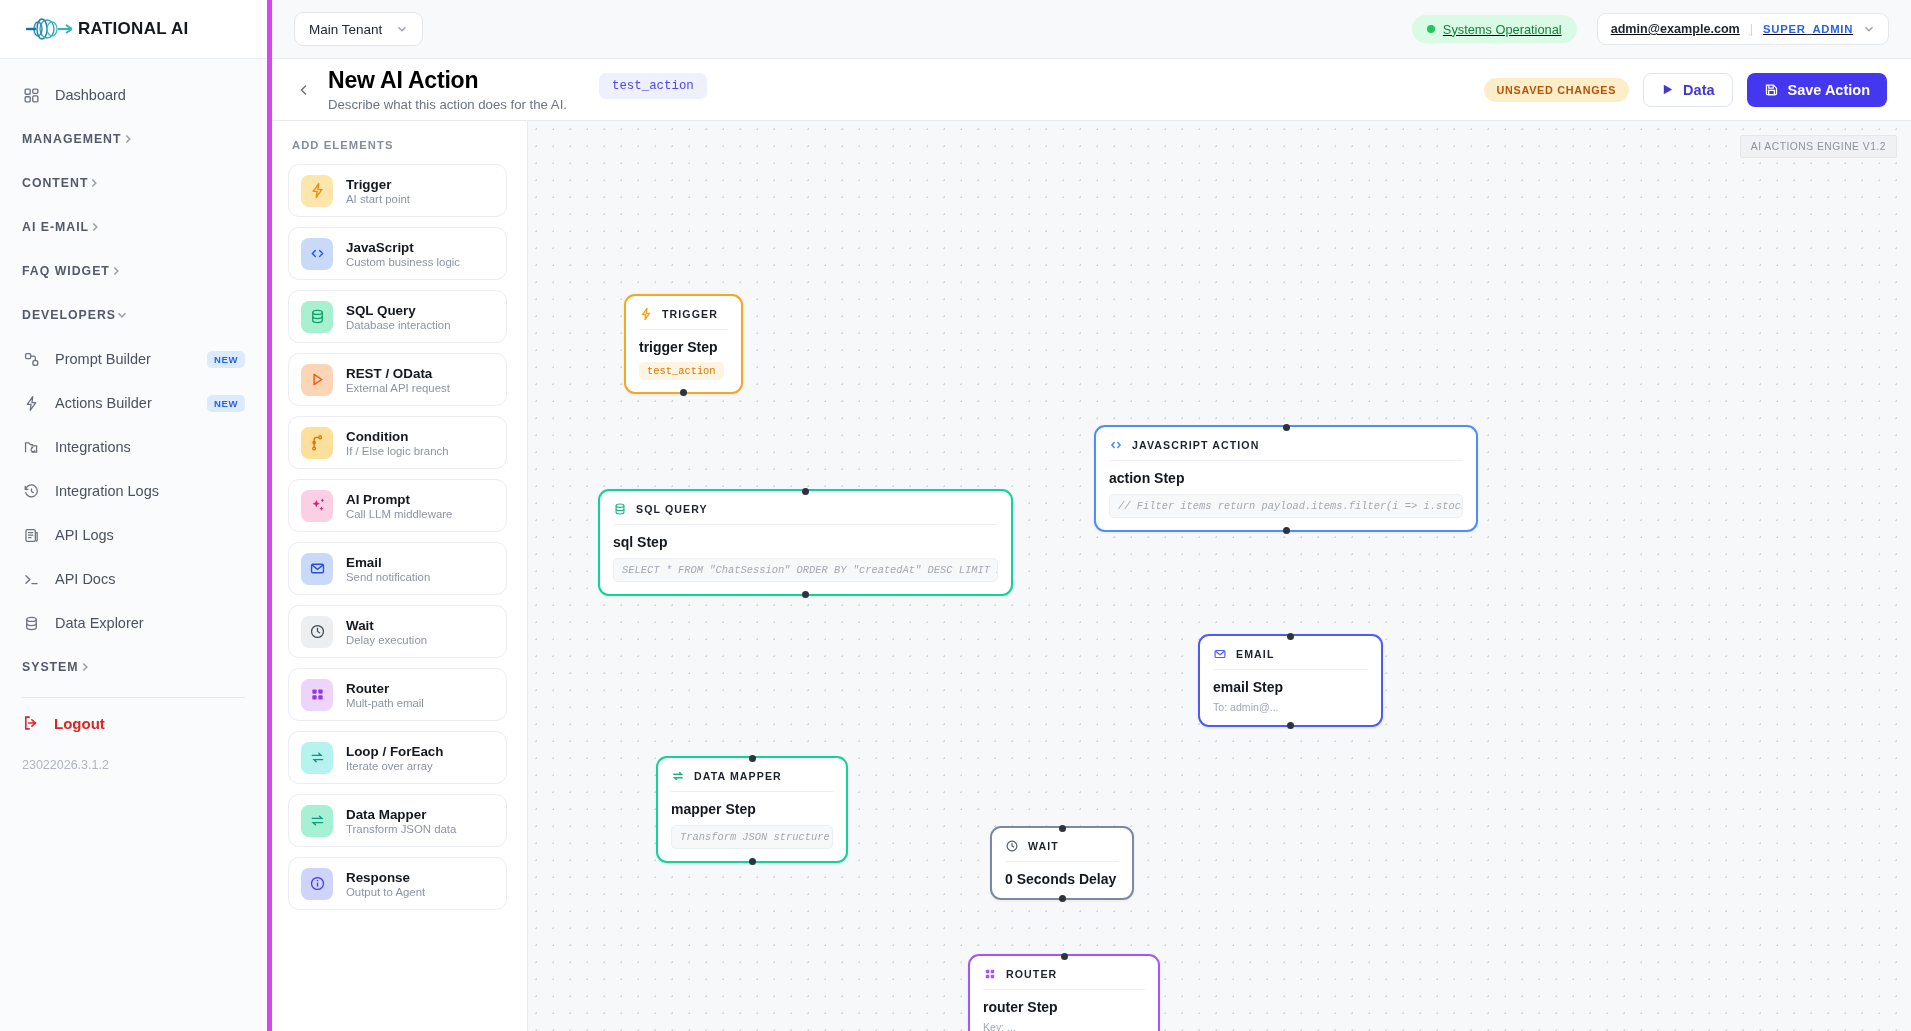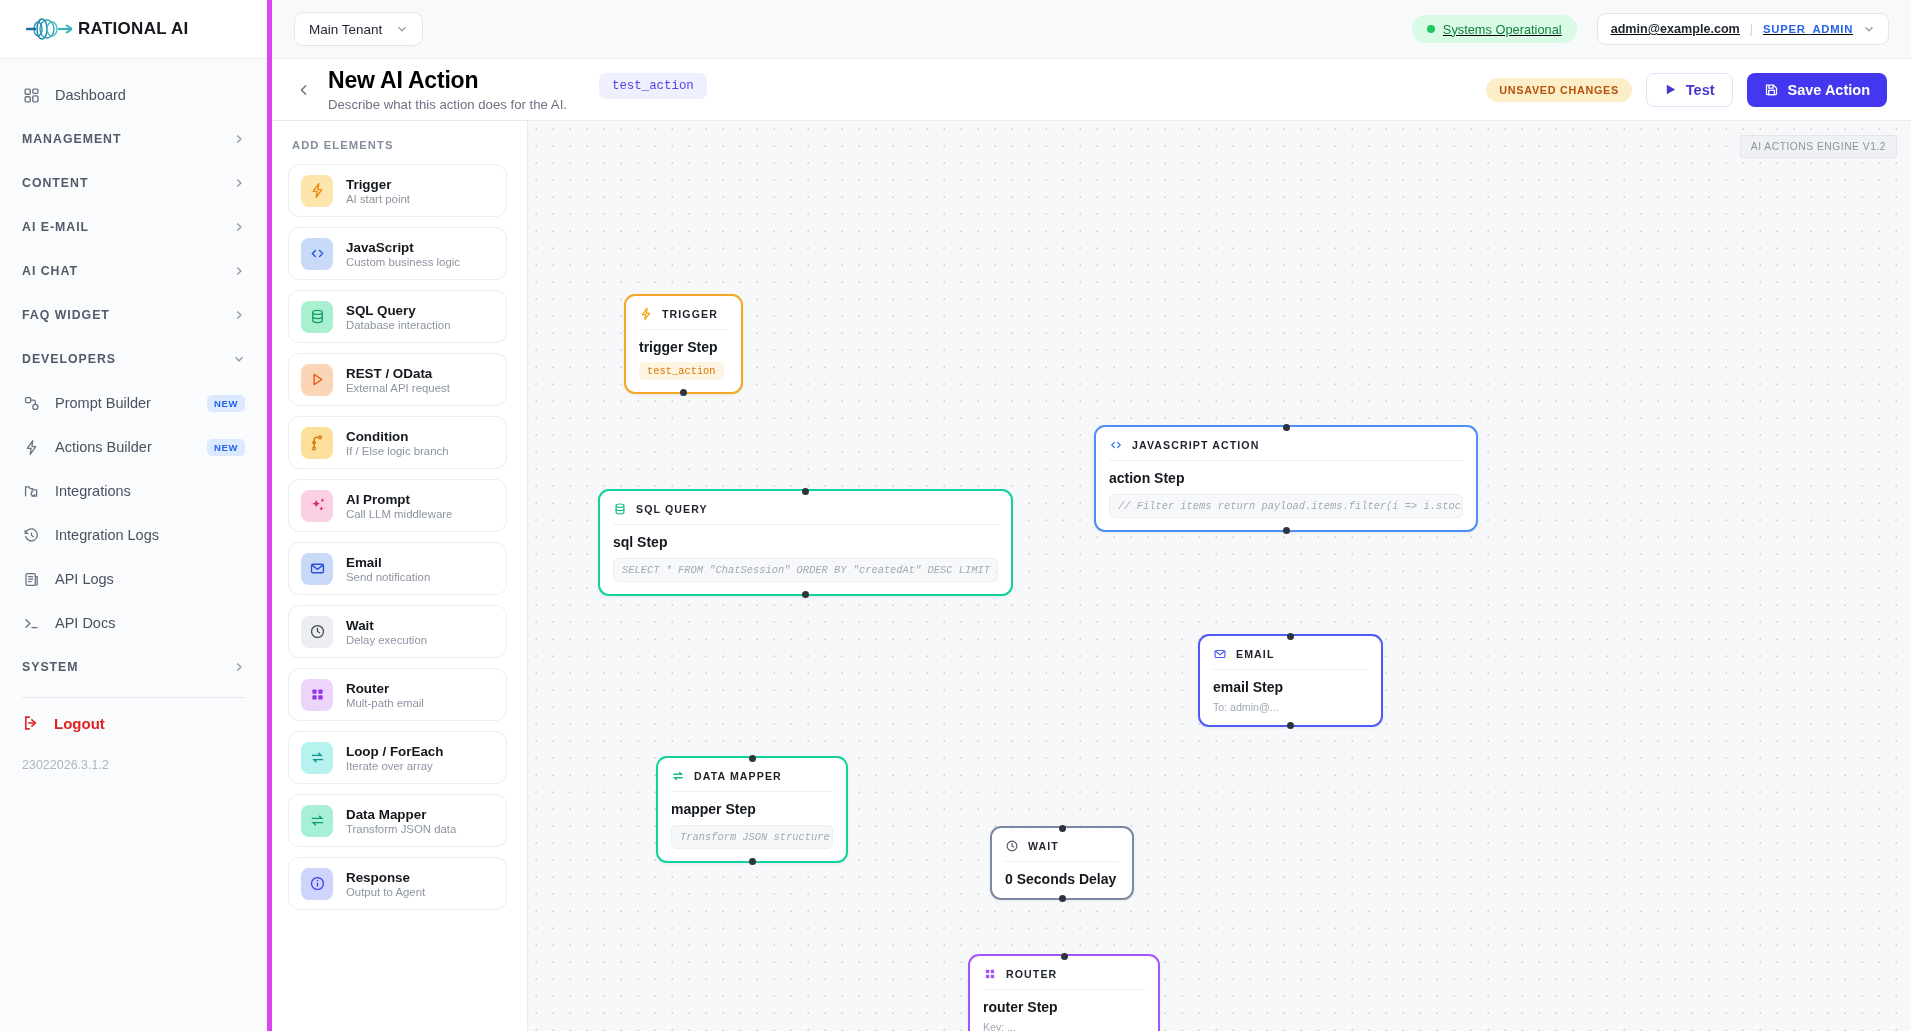--- a/index.html
+++ b/index.html
@@ -30,21 +30,21 @@
   }
   .nav { padding-top: 14px; flex: 1; overflow: hidden; }
   .nav-item {
     display: flex; align-items: center; gap: 14px;
     padding: 0 22px 0 22px; height: 44px; cursor: pointer;
     color: #4a5260; font-size: 14.5px;
   }
   .nav-item .nm-ico { width: 19px; height: 19px; display:flex; align-items:center; justify-content:center; color:#6b7280; flex:0 0 19px;}
   .nav-item .nm-label { flex: 1; }
   .nav-group {
-    display: flex; align-items: center; justify-content: space-between;
+    display: flex; align-items: center; 
     padding: 0 22px; height: 44px; cursor: pointer;
     font-size: 12.3px; font-weight: bold; letter-spacing: 1px; color: #525a69;
   }
   .chev { color: #9aa2af; font-size: 12px; line-height: 1; }
   .badge-new {
     background: #dbeafe; color: #2563eb; font-size: 9.5px; font-weight: bold;
     letter-spacing: .6px; padding: 3px 7px; border-radius: 5px;
   }
   .nav-sep { height: 1px; background: #e5e8ec; margin: 8px 22px 4px; }
   .logout {
@@ -255,28 +255,20 @@
       </div>
       <div class="nav-group">
         <span>AI E-MAIL</span>
         <span class="chev">
           <svg class="icn" width="12" height="12" viewBox="0 0 12 12" fill="none" stroke="currentColor" stroke-width="1.6">
               <path d="M4.3 2.5 L7.8 6 L4.3 9.5"></path>
             </svg>
         </span>
       </div>
       <div class="nav-group">
-        <span>AI CHAT</span>
-        <span class="chev">
-          <svg class="icn" width="12" height="12" viewBox="0 0 12 12" fill="none" stroke="currentColor" stroke-width="1.6">
-              <path d="M4.3 2.5 L7.8 6 L4.3 9.5"></path>
-            </svg>
-        </span>
-      </div>
-      <div class="nav-group">
         <span>FAQ WIDGET</span>
         <span class="chev">
           <svg class="icn" width="12" height="12" viewBox="0 0 12 12" fill="none" stroke="currentColor" stroke-width="1.6">
               <path d="M4.3 2.5 L7.8 6 L4.3 9.5"></path>
             </svg>
         </span>
       </div>
       <div class="nav-group">
         <span>DEVELOPERS</span>
         <span class="chev">
@@ -344,20 +336,30 @@
       <div class="nav-item">
         <span class="nm-ico">
           <svg class="icn" width="17" height="17" viewBox="0 0 20 20" fill="none" stroke="currentColor" stroke-width="1.6" stroke-linecap="round">
             <path d="M3.5 5.5 L8 10 L3.5 14.5"></path>
               <path d="M10.5 14.8 h6"></path>
           </svg>
         </span>
         <span class="nm-label">API Docs</span>
       </div>
 
+      <div class="nav-item">
+        <span class="nm-ico">
+          <svg class="icn" width="17" height="17" viewBox="0 0 20 20" fill="none" stroke="currentColor" stroke-width="1.5">
+            <ellipse cx="10" cy="5.2" rx="5.6" ry="2.4"></ellipse>
+              <path d="M4.4 5.2 v9.6 c0 1.3 2.5 2.4 5.6 2.4s5.6-1.1 5.6-2.4V5.2"></path>
+              <path d="M4.4 10 c0 1.3 2.5 2.4 5.6 2.4s5.6-1.1 5.6-2.4"></path>
+          </svg>
+        </span>
+        <span class="nm-label">Data Explorer</span>
+      </div>
 
       <div class="nav-group">
         <span>SYSTEM</span>
         <span class="chev">
           <svg class="icn" width="12" height="12" viewBox="0 0 12 12" fill="none" stroke="currentColor" stroke-width="1.6">
               <path d="M4.3 2.5 L7.8 6 L4.3 9.5"></path>
             </svg>
         </span>
       </div>
 
@@ -421,21 +423,21 @@
       </div>
       <div class="slug-chip">test_action</div>
       <div class="head-actions">
         <div class="unsaved-chip">UNSAVED CHANGES</div>
         <button class="btn-test">
           <span>
             <svg class="icn" width="13" height="13" viewBox="0 0 14 14" fill="#4338ca">
                 <path d="M3 2 L12 7 L3 12 Z"></path>
               </svg>
           </span>
-          <span>Test</span>
+          <span>Data</span>
         </button>
         <button class="btn-save">
           <span>
             <svg class="icn" width="15" height="15" viewBox="0 0 18 18" fill="none" stroke="#ffffff" stroke-width="1.5">
               <path d="M3 3.8 h8.4 L15 7.4 V14.2 a1 1 0 0 1-1 1 H4 a1 1 0 0 1-1-1 Z"></path>
               <path d="M5.8 3.8 v3.6 h5.2 V3.8"></path>
                 <rect x="5.6" y="10" width="6.8" height="5.2"></rect>
             </svg>
           </span>
           <span>Save Action</span>

